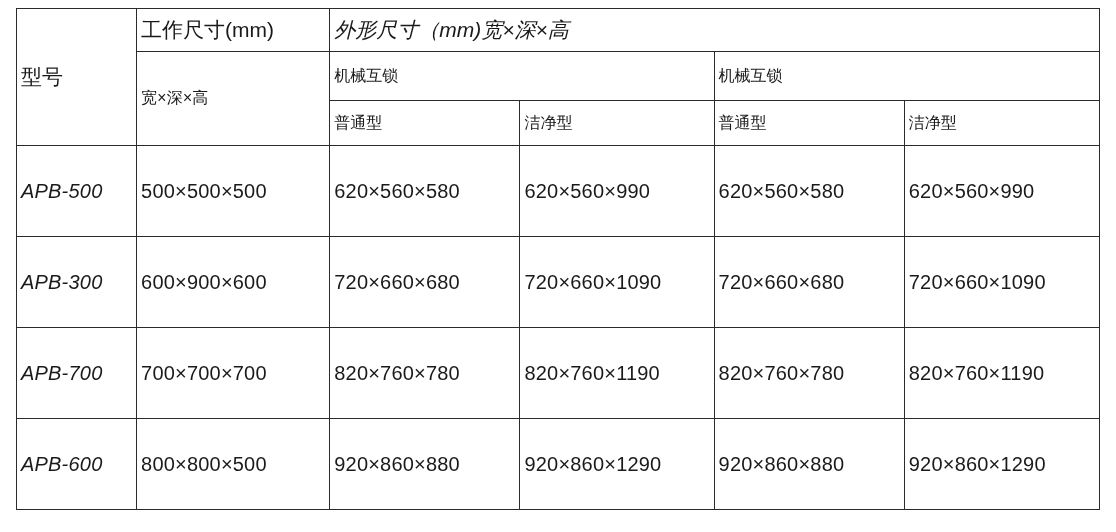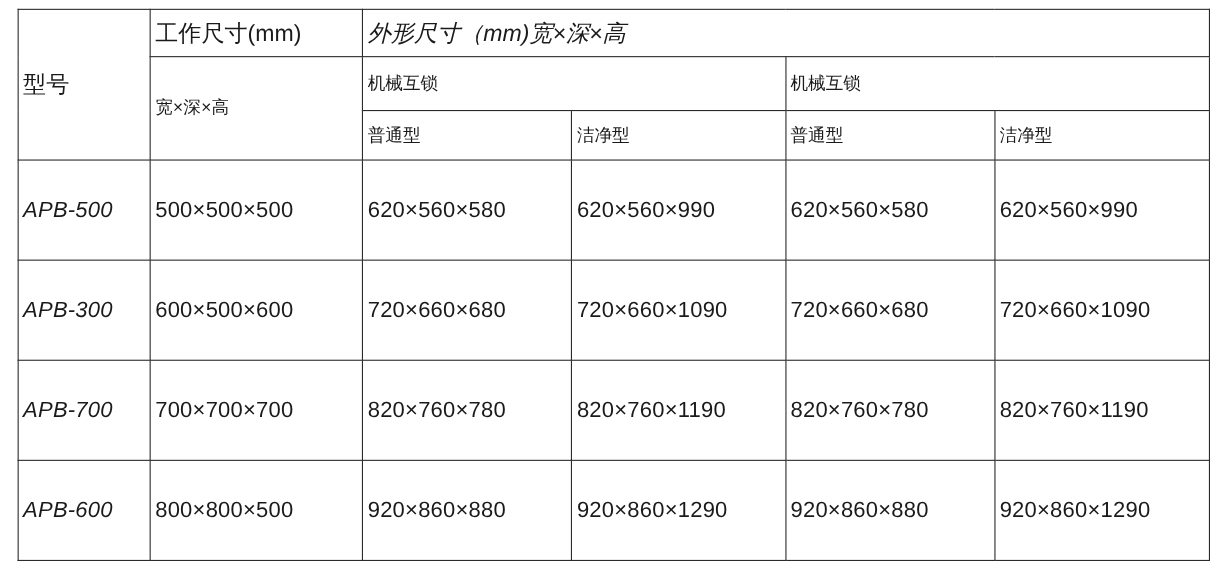--- a/index.html
+++ b/index.html
@@ -96,21 +96,21 @@
       <tr>
         <td class="model">APB-500</td>
         <td>500×500×500</td>
         <td>620×560×580</td>
         <td>620×560×990</td>
         <td>620×560×580</td>
         <td>620×560×990</td>
       </tr>
       <tr>
         <td class="model">APB-300</td>
-        <td>600×500×600</td>
+        <td>600×900×600</td>
         <td>720×660×680</td>
         <td>720×660×1090</td>
         <td>720×660×680</td>
         <td>720×660×1090</td>
       </tr>
       <tr>
         <td class="model">APB-700</td>
         <td>700×700×700</td>
         <td>820×760×780</td>
         <td>820×760×1190</td>

